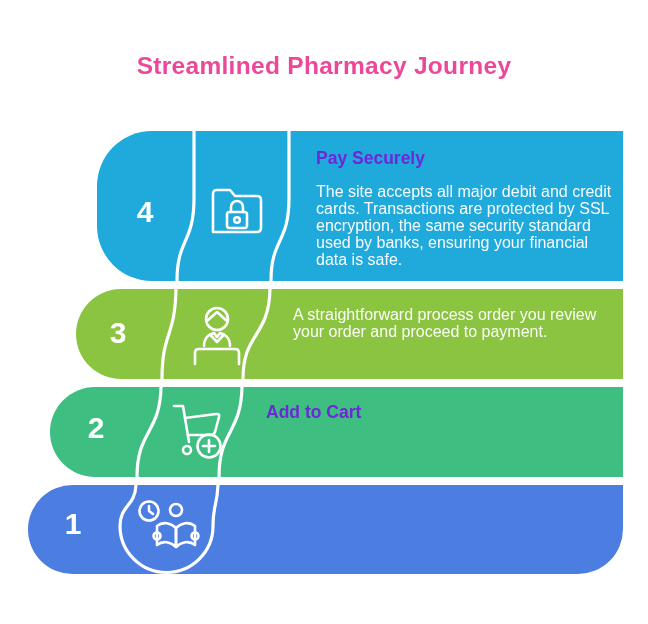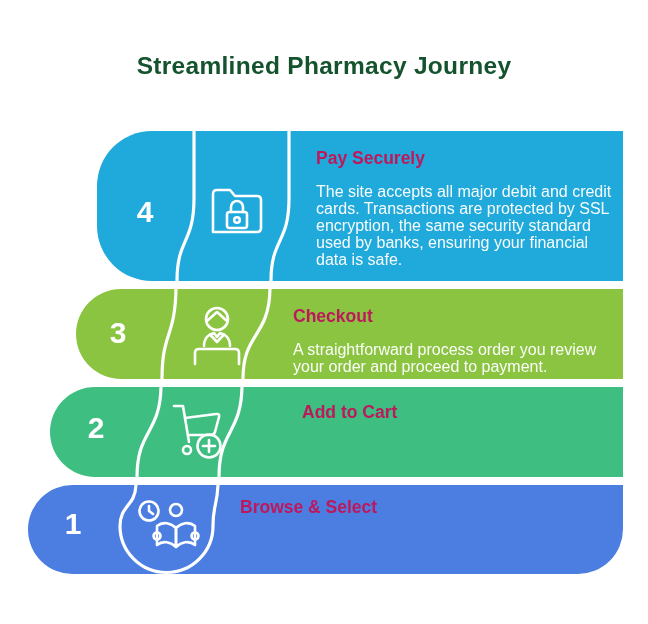--- a/index.html
+++ b/index.html
@@ -6,35 +6,35 @@
   .canvas{
     position:relative;
     width:648px;height:624px;
     background:#ffffff;
     overflow:hidden;
     font-family:"Liberation Sans","DejaVu Sans",sans-serif;
   }
   .title{
     position:absolute;left:0;top:52px;width:100%;
     margin:0;text-align:center;
-    font-size:24.5px;font-weight:700;color:#14532d;letter-spacing:.3px;
+    font-size:24.5px;font-weight:700;color:#ec4899;letter-spacing:.3px;
   }
   .art{position:absolute;left:0;top:0;width:648px;height:624px;}
   .num{
     position:absolute;transform:translate(-50%,-50%);
     color:#ffffff;font-size:30px;font-weight:700;line-height:1;
   }
   .txt{position:absolute;color:#ffffff;}
-  .txt h2{margin:0 0 14px 0;font-size:17.5px;font-weight:700;line-height:21px;color:#be185d;}
+  .txt h2{margin:0 0 14px 0;font-size:17.5px;font-weight:700;line-height:21px;color:#6d28d9;}
   .txt p{margin:0;font-size:16px;line-height:17px;font-weight:400;color:rgba(255,255,255,.97);}
   #num4{left:145px;top:212px;} #num3{left:118px;top:333px;}
   #num2{left:96px;top:428px;}  #num1{left:73px;top:524px;}
   #txt4{left:316px;top:148px;width:305px;}
   #txt3{left:293px;top:306px;width:312px;}
-  #txt2{left:266px;top:402px;width:338px;margin-left:36px;}
+  #txt2{left:266px;top:402px;width:338px;}
   #txt1{left:240px;top:497px;width:372px;}
 </style>
 </head>
 <body>
 
 <div class="canvas">
 
   <h1 class="title">Streamlined Pharmacy Journey</h1>
 
   <svg class="art" viewBox="0 0 648 624" aria-hidden="true">
@@ -91,23 +91,21 @@
   <div class="num" id="num4">4</div>
   <div class="num" id="num3">3</div>
   <div class="num" id="num2">2</div>
   <div class="num" id="num1">1</div>
 
   <div class="txt" id="txt4">
     <h2>Pay Securely</h2>
     <p>The site accepts all major debit and credit cards. Transactions are protected by SSL encryption, the same security standard used by banks, ensuring your financial data is safe.</p>
   </div>
   <div class="txt" id="txt3">
-    <h2>Checkout</h2>
     <p>A straightforward process order you review your order and proceed to payment.</p>
   </div>
   <div class="txt" id="txt2">
     <h2>Add to Cart</h2>
   </div>
   <div class="txt" id="txt1">
-    <h2>Browse &amp; Select</h2>
   </div>
 
 </div>
 
 </body></html>

